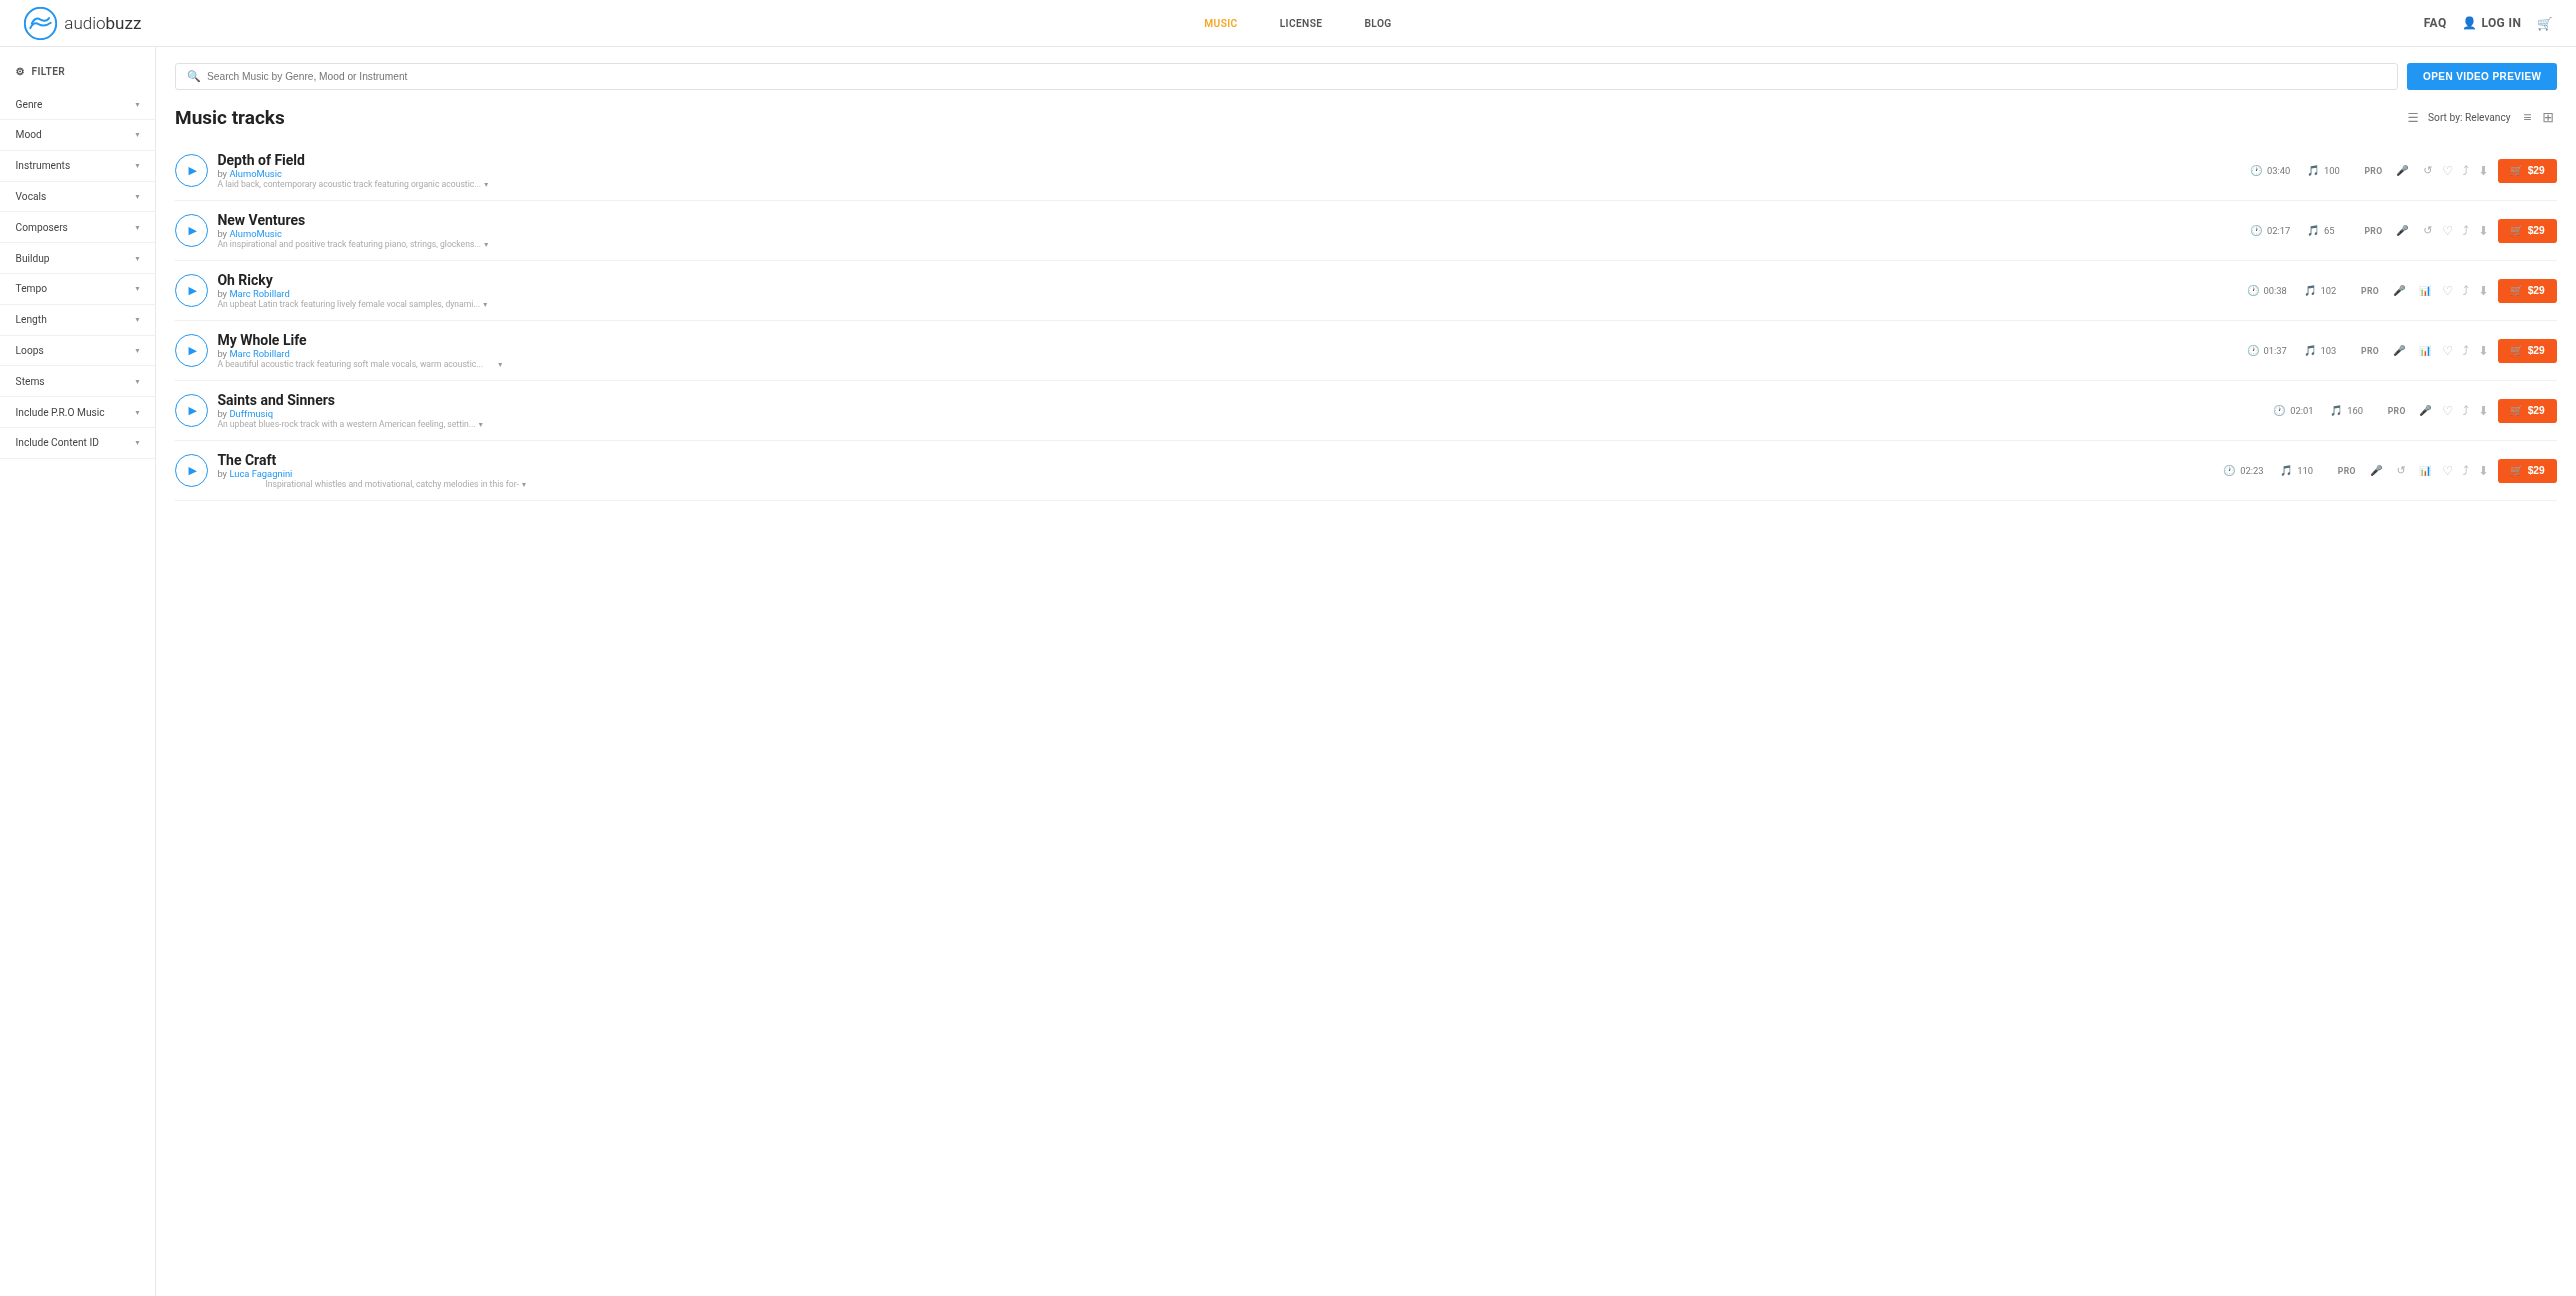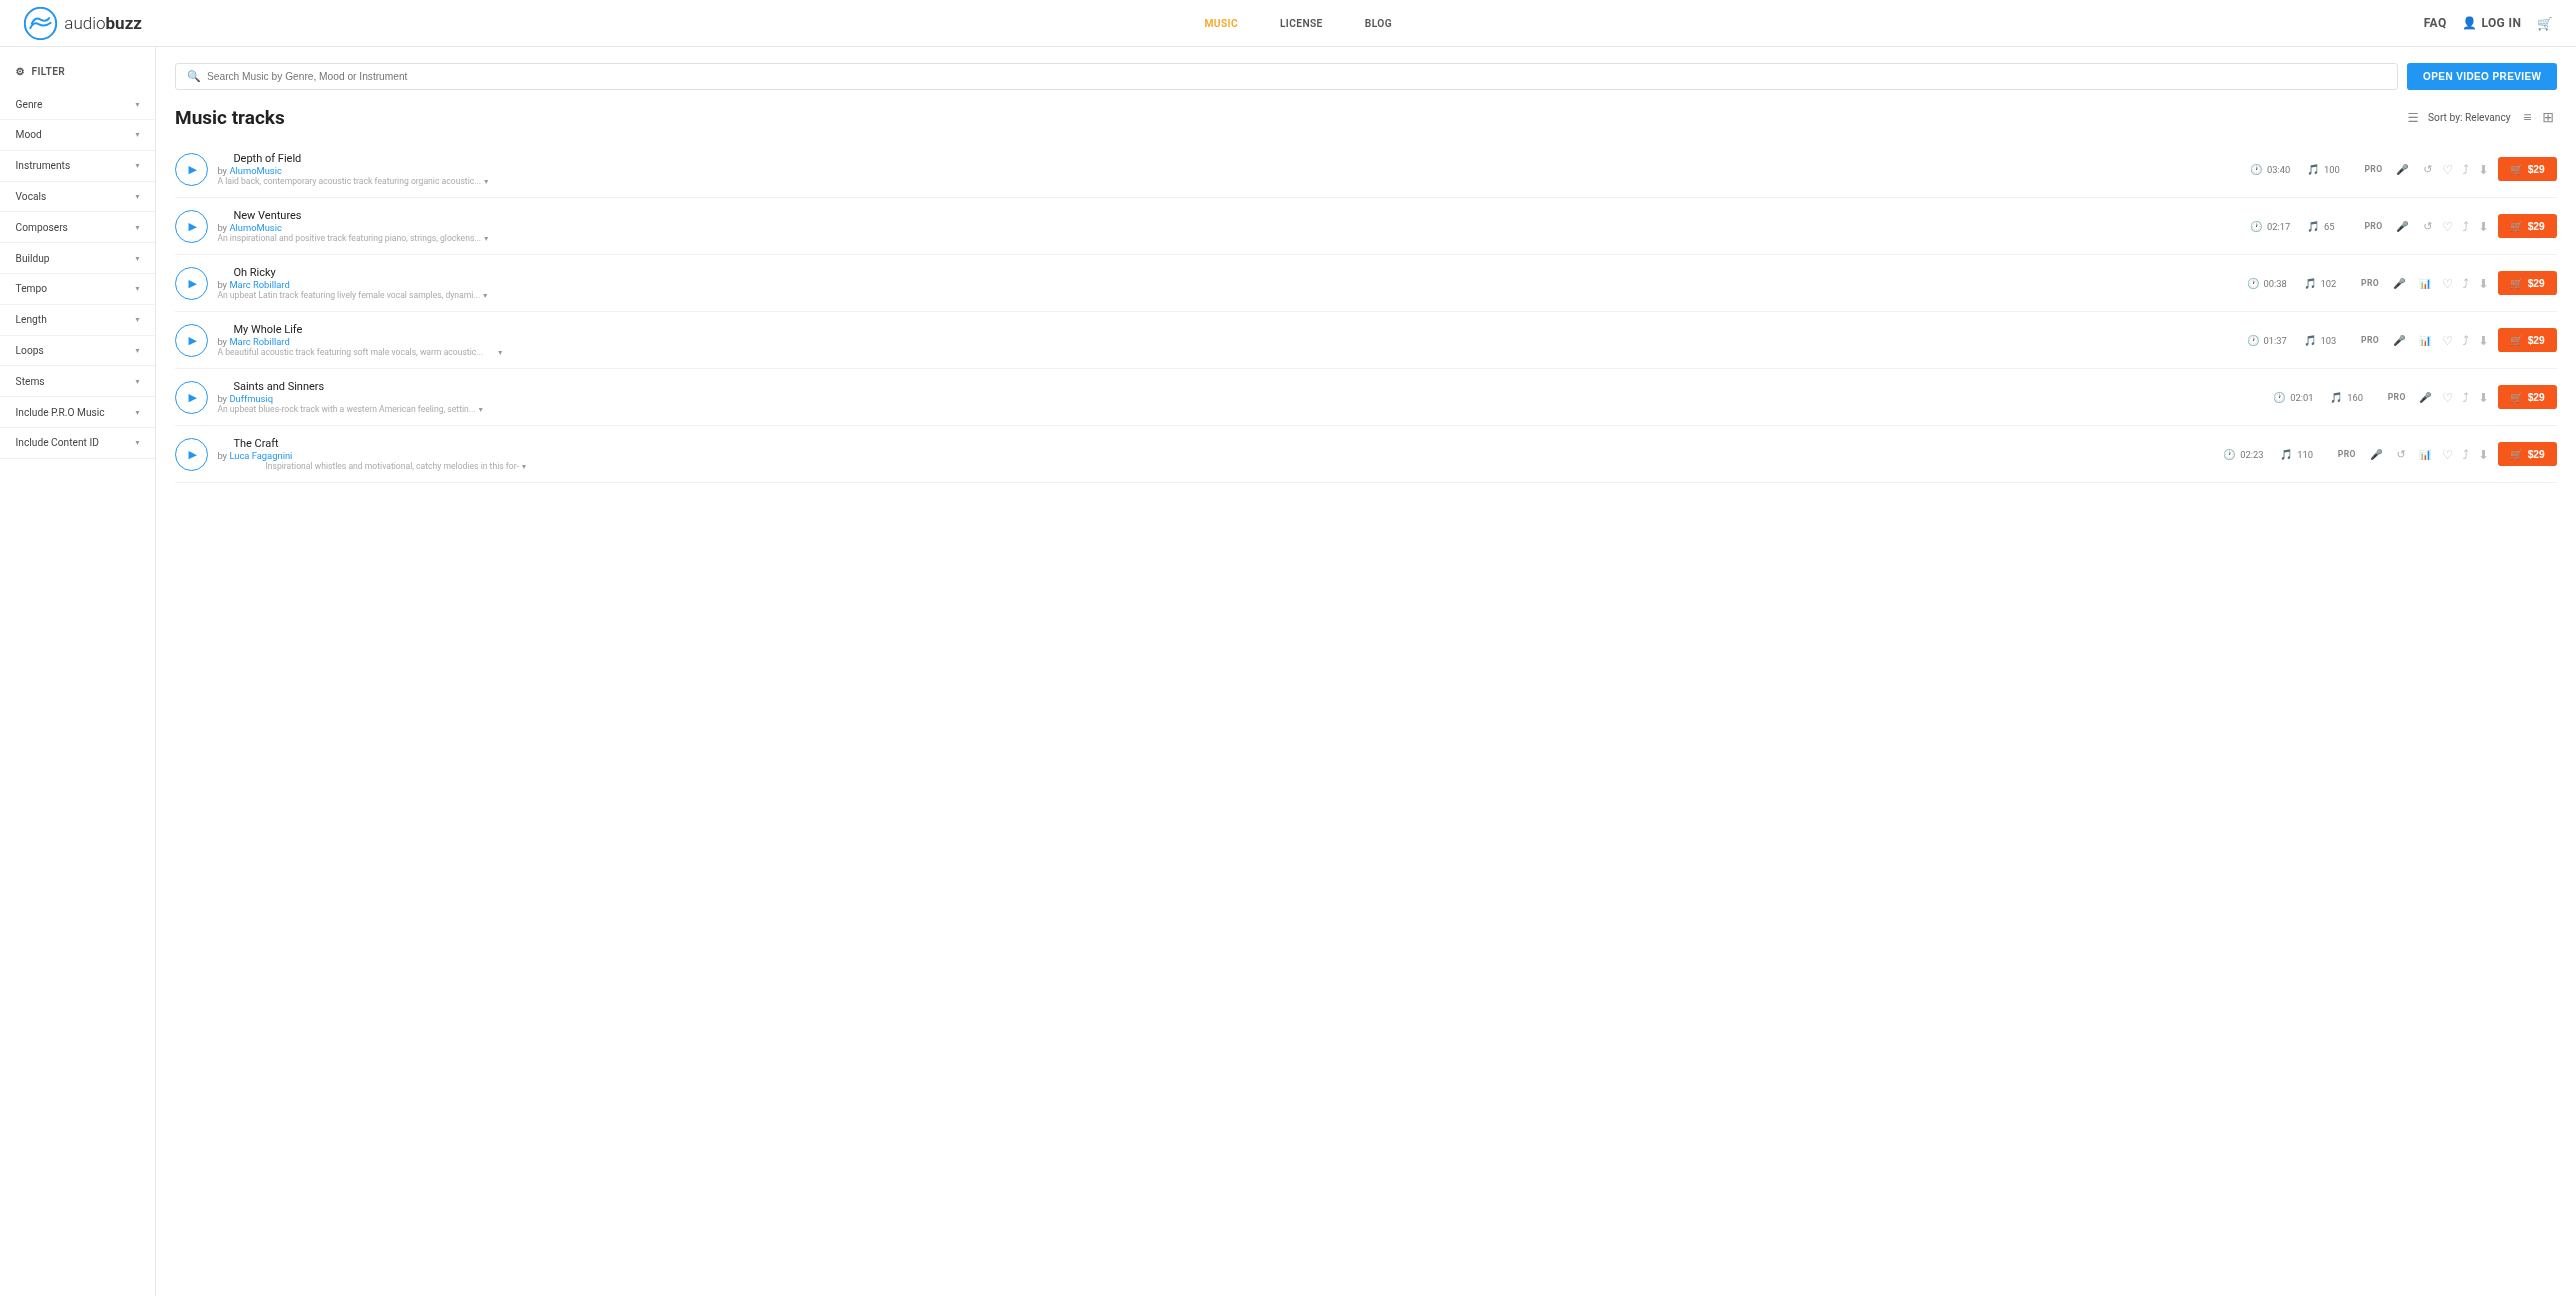--- a/index.html
+++ b/index.html
@@ -16,21 +16,21 @@
       position: relative;
     }
     .logo-area {
       display: flex;
       align-items: center;
       gap: 7.8px;
       margin-right: 31px;
     }
     .logo-svg { width: 33px; height: 33px; }
     .logo-text { font-size: 17px; font-weight: 300; color: #333; }
-    .logo-text strong { font-weight: 700; }
+    .logo-text strong { font-weight: 400; }
     .nav-links {
       display: flex;
       gap: 42px;
       flex: 1;
       justify-content: center;
     }
     .nav-links a {
       text-decoration: none;
       font-size: 10.2px;
       font-weight: 600;
@@ -193,24 +193,23 @@
       flex-shrink: 0;
       color: #2196f3;
       font-size: 11px;
       padding-left: 2.3px;
     }
     .track-info {
       flex: 1;
       min-width: 0;
     }
     .track-title {
-      font-size: 11px;
-      font-weight: 400;
+      font-size: 14px;
+      font-weight: 700;
       color: #222;
-      margin-left: 16px;
     }
     .track-by {
       font-size: 9.4px;
       color: #888;
     }
     .track-by a {
       color: #2196f3;
       text-decoration: none;
     }
     .track-desc {

